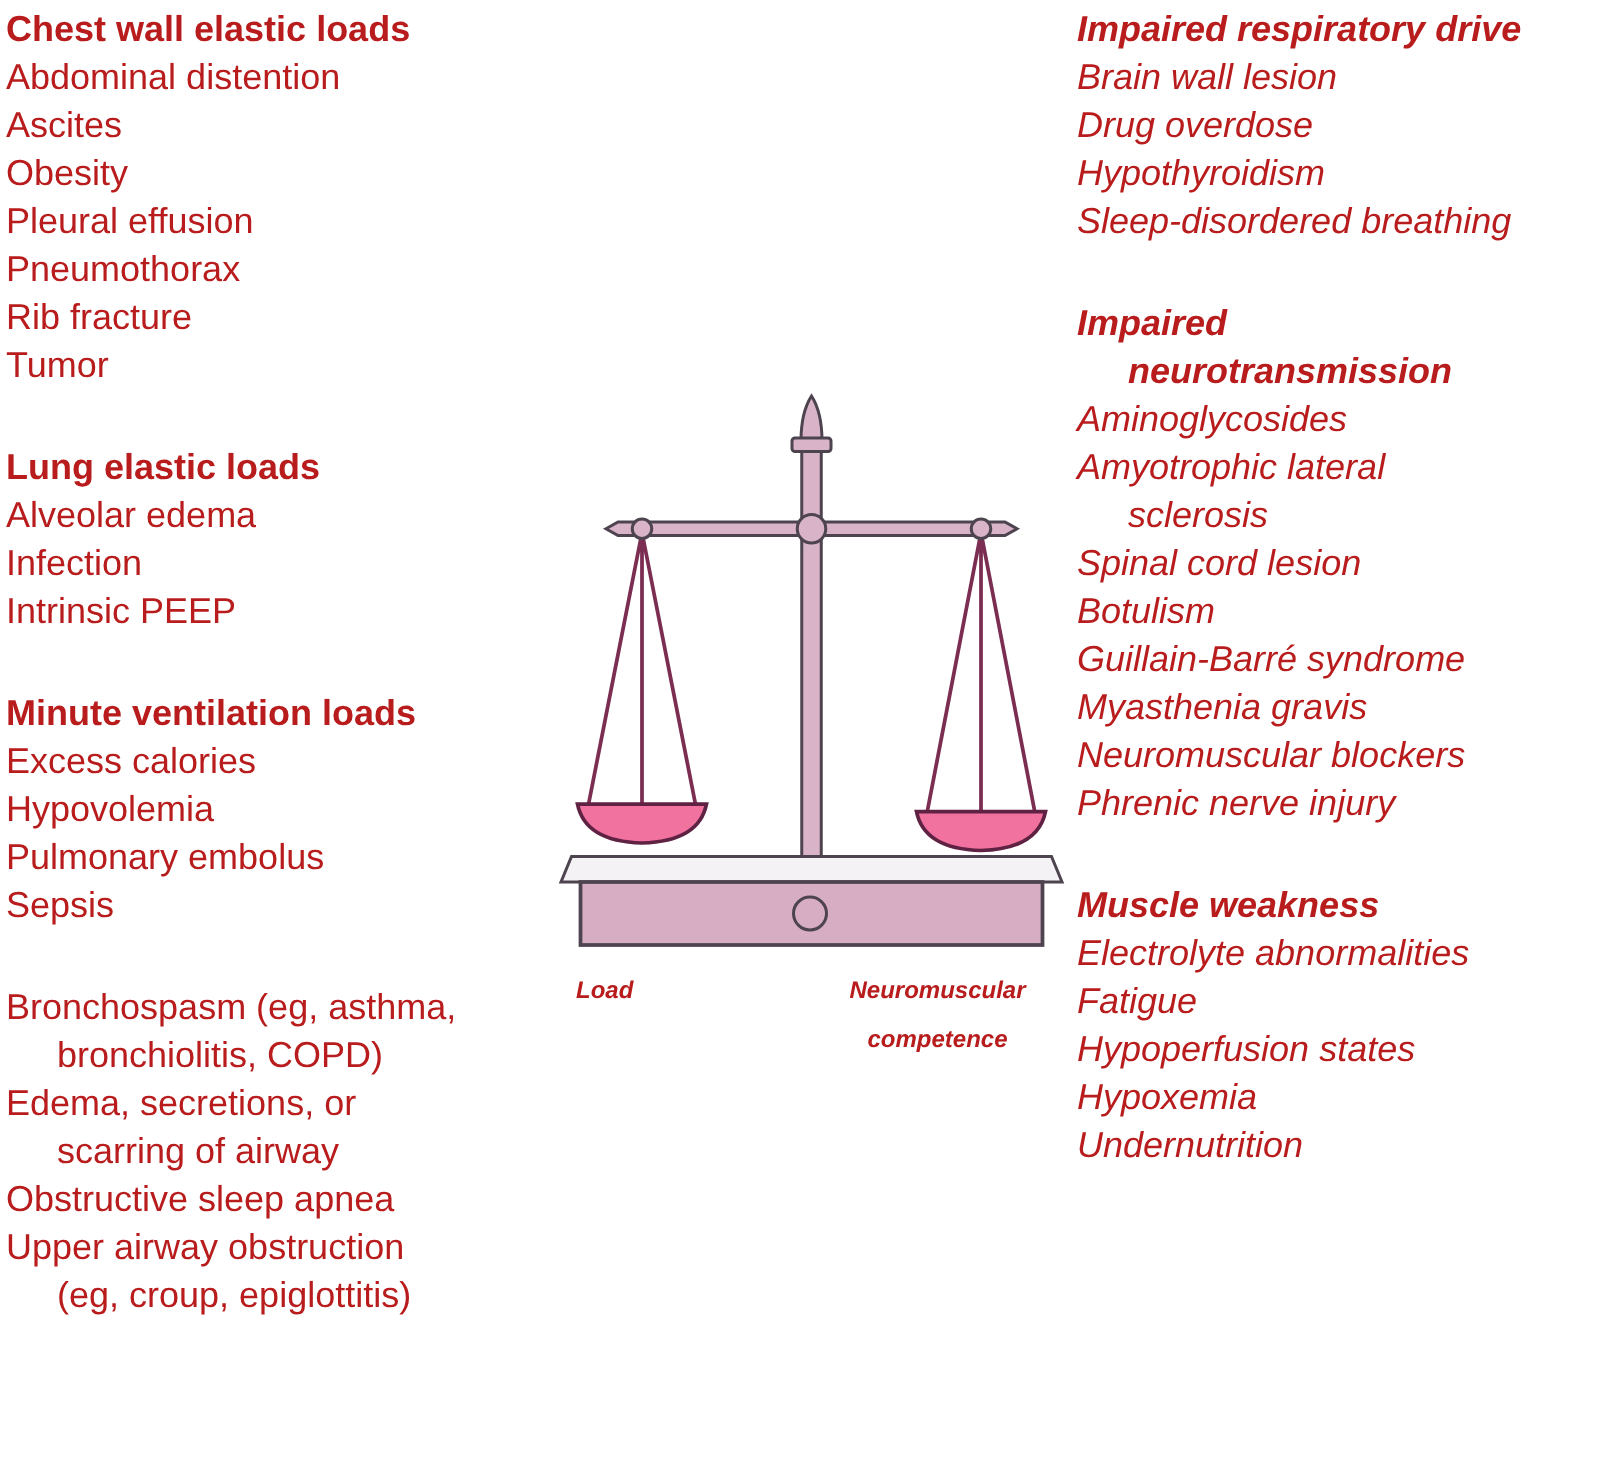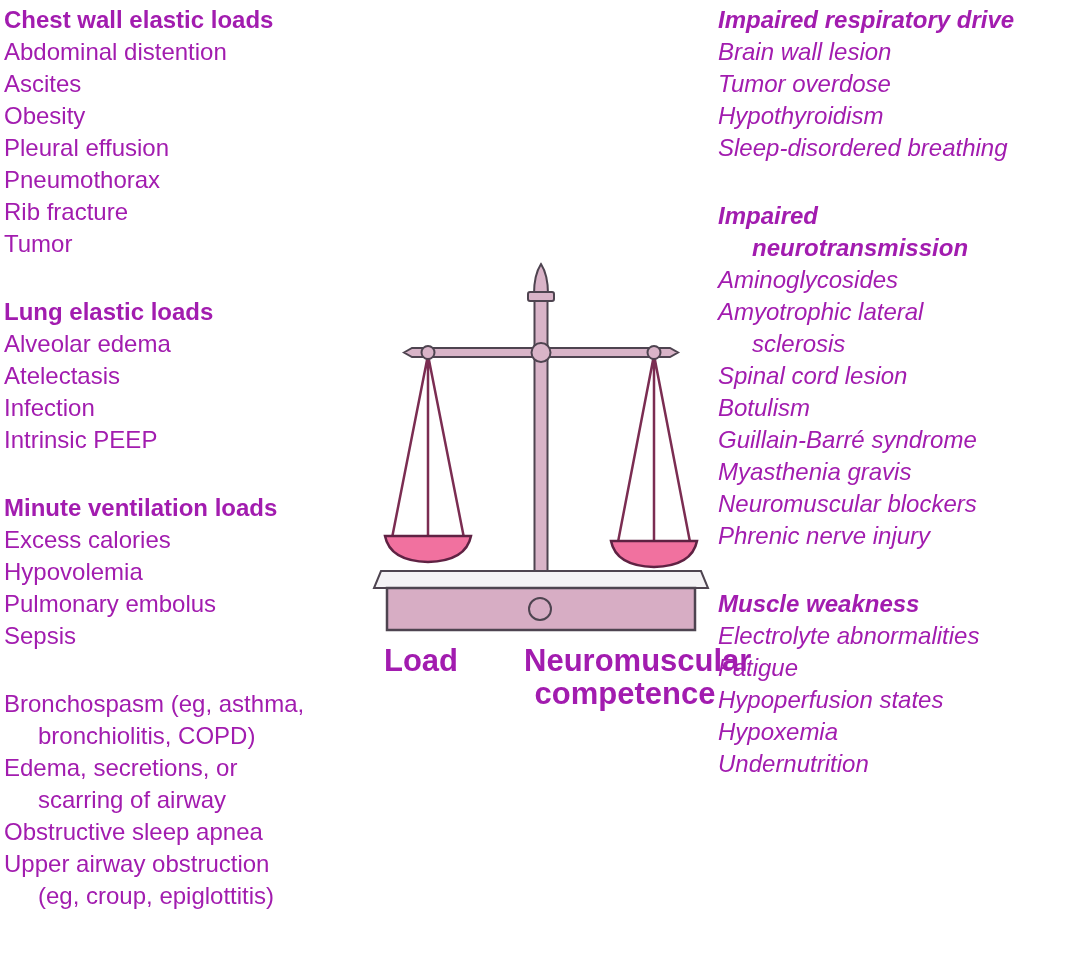--- a/index.html
+++ b/index.html
@@ -2,21 +2,21 @@
 <html><head>
 <meta charset="utf-8">
 <style>
   html, body { margin: 0; padding: 0; background: #ffffff; }
   #figure-canvas {
     position: relative;
     width: 1080px;
     height: 976px;
     background: #ffffff;
     font-family: "Liberation Sans", sans-serif;
-    color: #a21caf;
+    color: #b91c1c;
     overflow: hidden;
   }
   .text-column { position: absolute; top: 4px; }
   #left-column  { left: 4px;   width: 306px; }
   #right-column { left: 718px; width: 302px; font-style: italic; }
   .section { margin-bottom: 36px; }
   .section:last-child { margin-bottom: 0; }
   .heading, .item {
     font-size: 24px;
     line-height: 32px;
@@ -27,22 +27,23 @@
   #scale-svg {
     position: absolute;
     left: 370px;
     top: 256px;
     width: 345px;
     height: 390px;
   }
   .scale-label {
     position: absolute;
     font-weight: bold;
-    font-size: 31px;
+    font-size: 16px;
     line-height: 33px;
+    font-style: italic;
   }
   #load-label { left: 384px; top: 644px; }
   #nm-label   { left: 524px; top: 644px; width: 202px; text-align: center; }
 </style>
 </head>
 <body>
 
 <div id="figure-canvas">
 
   <div id="left-column" class="text-column">
@@ -52,21 +53,20 @@
         <div class="item">Ascites</div>
         <div class="item">Obesity</div>
         <div class="item">Pleural effusion</div>
         <div class="item">Pneumothorax</div>
         <div class="item">Rib fracture</div>
         <div class="item">Tumor</div>
       </div>
       <div class="section">
         <div class="heading">Lung elastic loads</div>
         <div class="item">Alveolar edema</div>
-        <div class="item">Atelectasis</div>
         <div class="item">Infection</div>
         <div class="item">Intrinsic PEEP</div>
       </div>
       <div class="section">
         <div class="heading">Minute ventilation loads</div>
         <div class="item">Excess calories</div>
         <div class="item">Hypovolemia</div>
         <div class="item">Pulmonary embolus</div>
         <div class="item">Sepsis</div>
       </div>
@@ -101,21 +101,21 @@
     <circle cx="540" cy="609" r="11" fill="none" stroke-width="2" stroke="#4e4450"></circle>
   </svg>
 
   <div id="load-label" class="scale-label">Load</div>
   <div id="nm-label" class="scale-label">Neuromuscular competence</div>
 
   <div id="right-column" class="text-column">
       <div class="section">
         <div class="heading">Impaired respiratory drive</div>
         <div class="item">Brain wall lesion</div>
-        <div class="item">Tumor overdose</div>
+        <div class="item">Drug overdose</div>
         <div class="item">Hypothyroidism</div>
         <div class="item">Sleep-disordered breathing</div>
       </div>
       <div class="section">
         <div class="heading">Impaired neurotransmission</div>
         <div class="item">Aminoglycosides</div>
         <div class="item">Amyotrophic lateral sclerosis</div>
         <div class="item">Spinal cord lesion</div>
         <div class="item">Botulism</div>
         <div class="item">Guillain-Barré syndrome</div>

